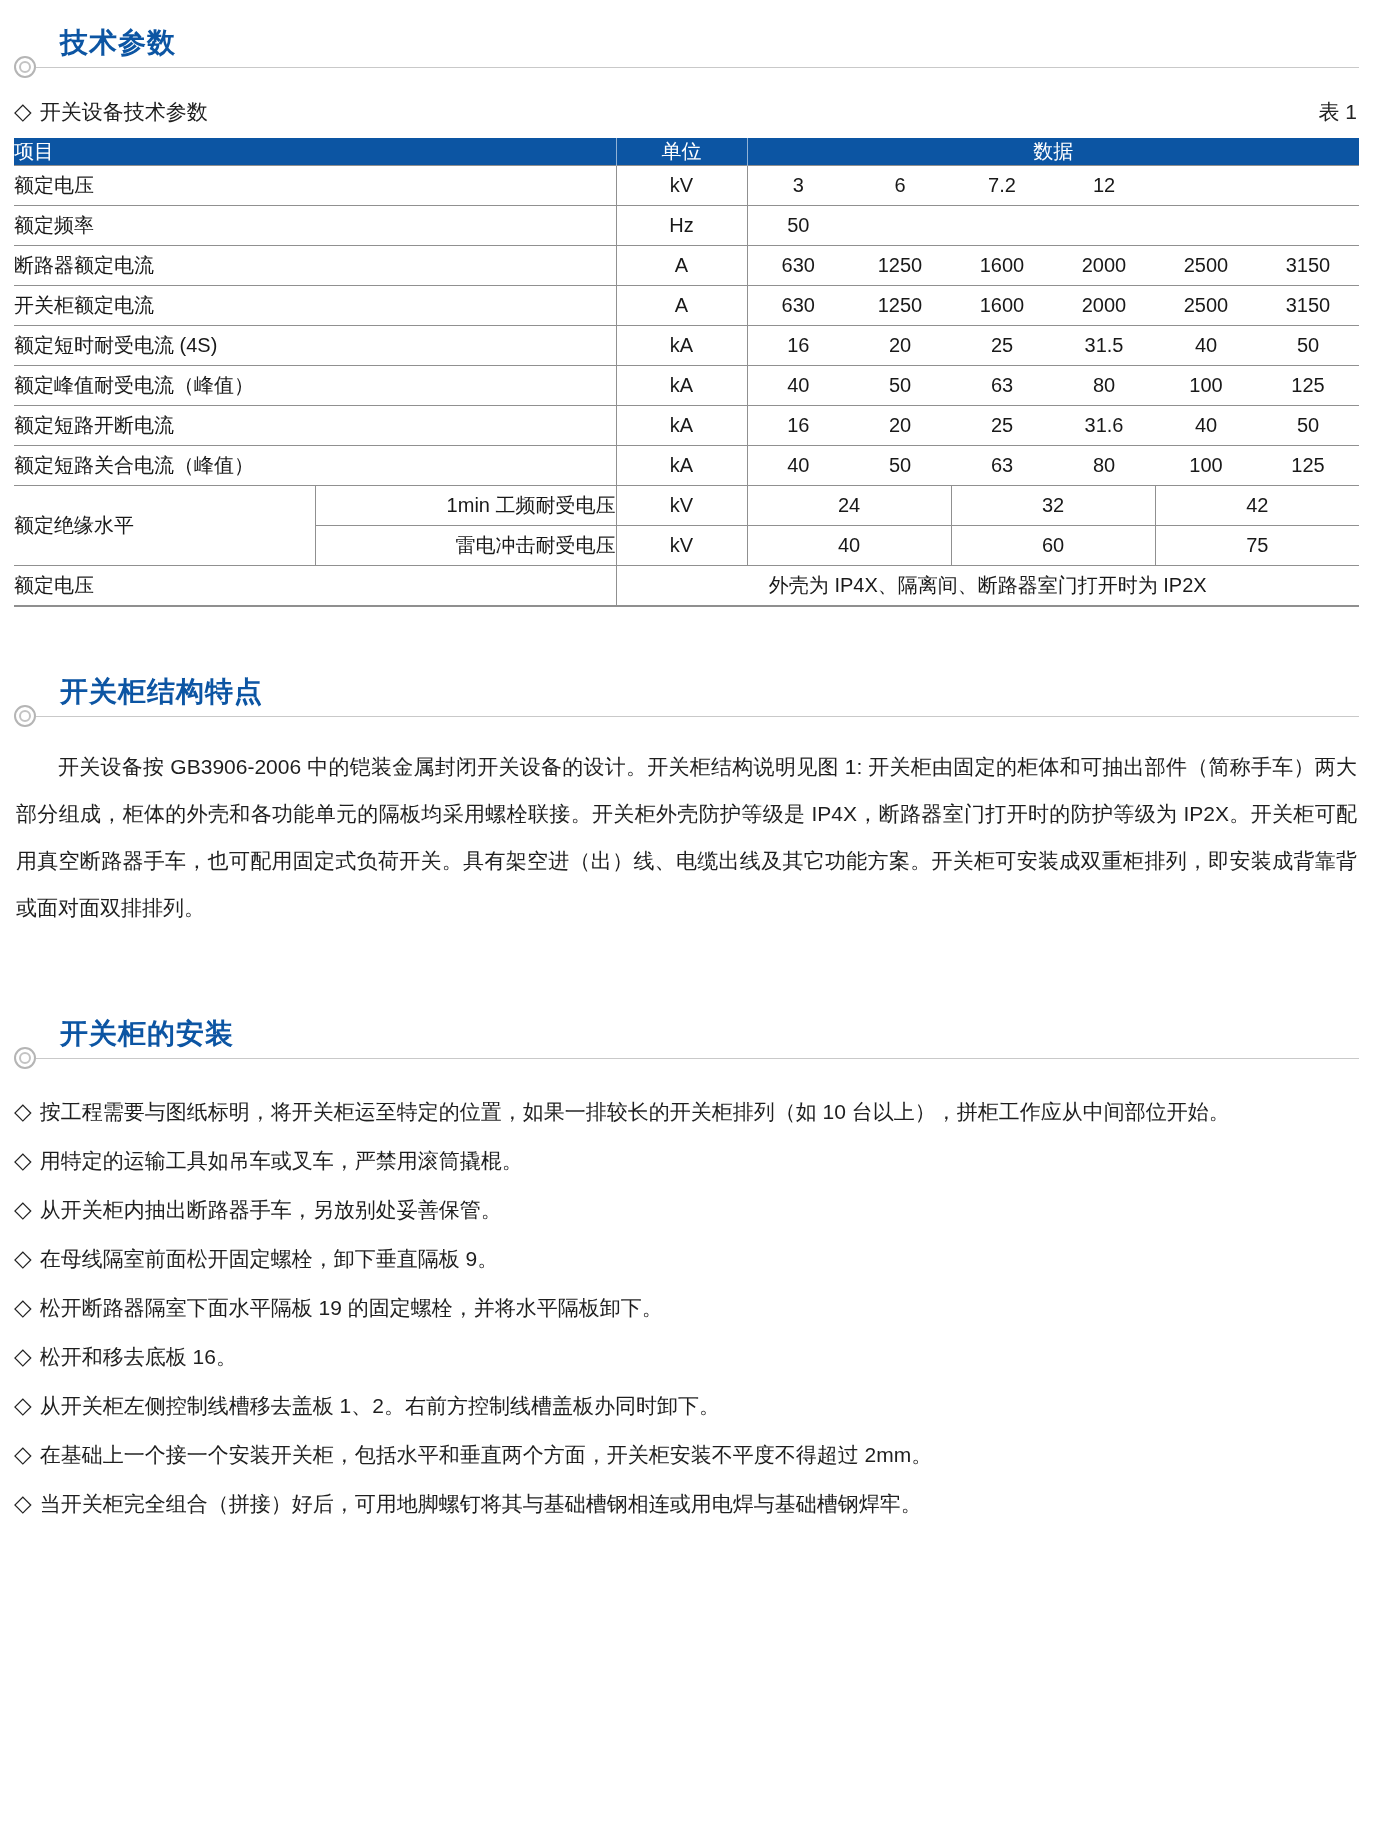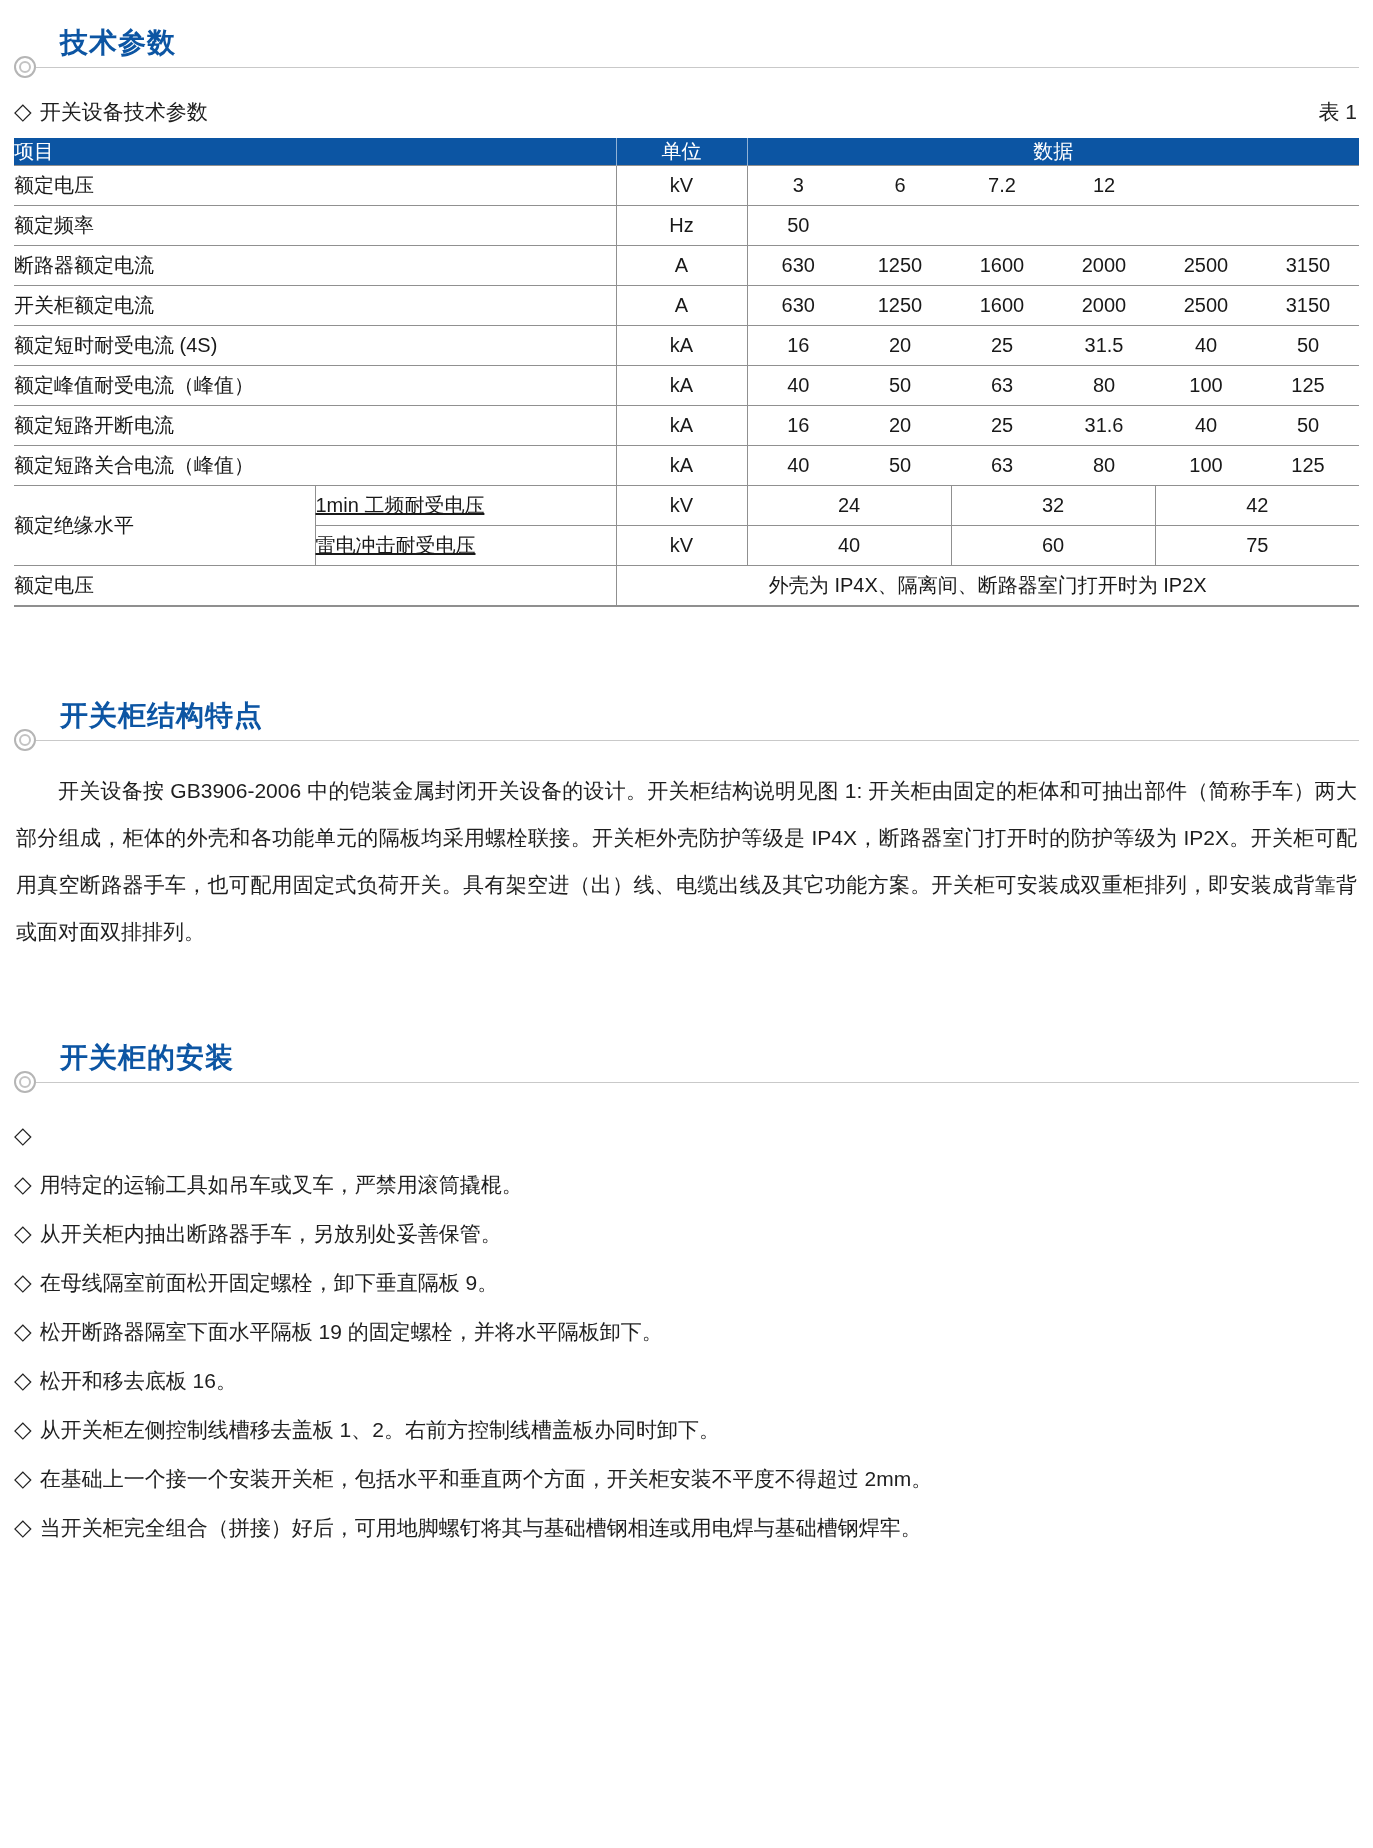--- a/index.html
+++ b/index.html
@@ -51,30 +51,30 @@
     height:25px;padding:0;
   }
   th.h-item{text-align:left;padding-left:38px;}
   th.h-unit,th.h-data{text-align:center;border-left:1px solid rgba(255,255,255,.55);}
   table.params tbody td{
     height:39px;padding:0;border-top:1px solid var(--line);
     background:#ffffff;
   }
   tr.shaded td{background:var(--stripe);}
   td.lbl{text-align:left;padding-left:26px;}
-  td.sub{text-align:left;padding-left:14px;border-left:1px solid var(--line);text-decoration:underline;}
+  td.sub{text-align:right;padding-left:14px;border-left:1px solid var(--line);}
   td.unit{text-align:center;border-left:1px solid var(--line);border-right:1px solid var(--line);}
   td.val{text-align:center;}
   td.b-l{border-left:1px solid var(--line);margin-top:11px;}
   tr.thick-top td{border-top:2px solid var(--thick);}
   tr.last td{border-bottom:2px solid var(--thick);}
   td.prot-val{text-align:center;}
 
   
-  .sec-structure{margin-top:92px;}
+  .sec-structure{margin-top:68px;}
   .body-par{
     margin:14px 2px 0 2px;font-size:21px;line-height:47px;
     text-align:justify;text-indent:2em;color:#1e1e1e;
   }
 
   
   .sec-install{margin-top:86px;}
   ul.install{list-style:none;margin:16px 0 0 0;padding:0;}
   ul.install li{
     display:flex;align-items:flex-start;line-height:49px;font-size:21px;color:#1e1e1e;
@@ -237,20 +237,21 @@
     <h2 class="sec-title">开关柜的安装</h2>
     <div class="sec-rule">
       <span class="ring"></span>
       <span class="rule-line"></span>
     </div>
   </div>
 
   <ul class="install">
     <li>
       <span class="diamond">◇</span>
+      <span>按工程需要与图纸标明，将开关柜运至特定的位置，如果一排较长的开关柜排列（如 10 台以上），拼柜工作应从中间部位开始。</span>
     </li>
     <li>
       <span class="diamond">◇</span>
       <span>用特定的运输工具如吊车或叉车，严禁用滚筒撬棍。</span>
     </li>
     <li>
       <span class="diamond">◇</span>
       <span>从开关柜内抽出断路器手车，另放别处妥善保管。</span>
     </li>
     <li>

